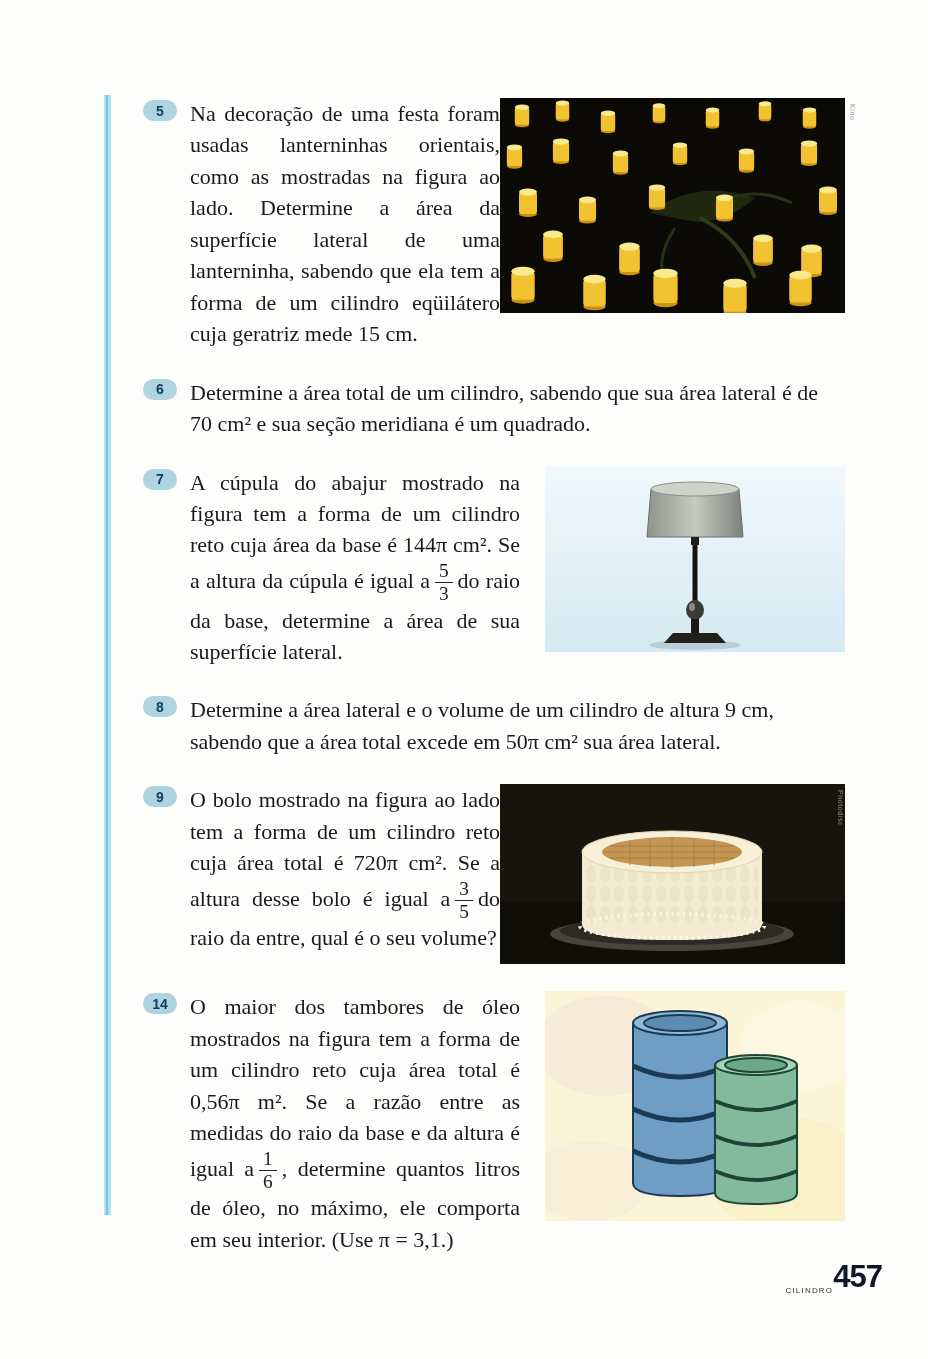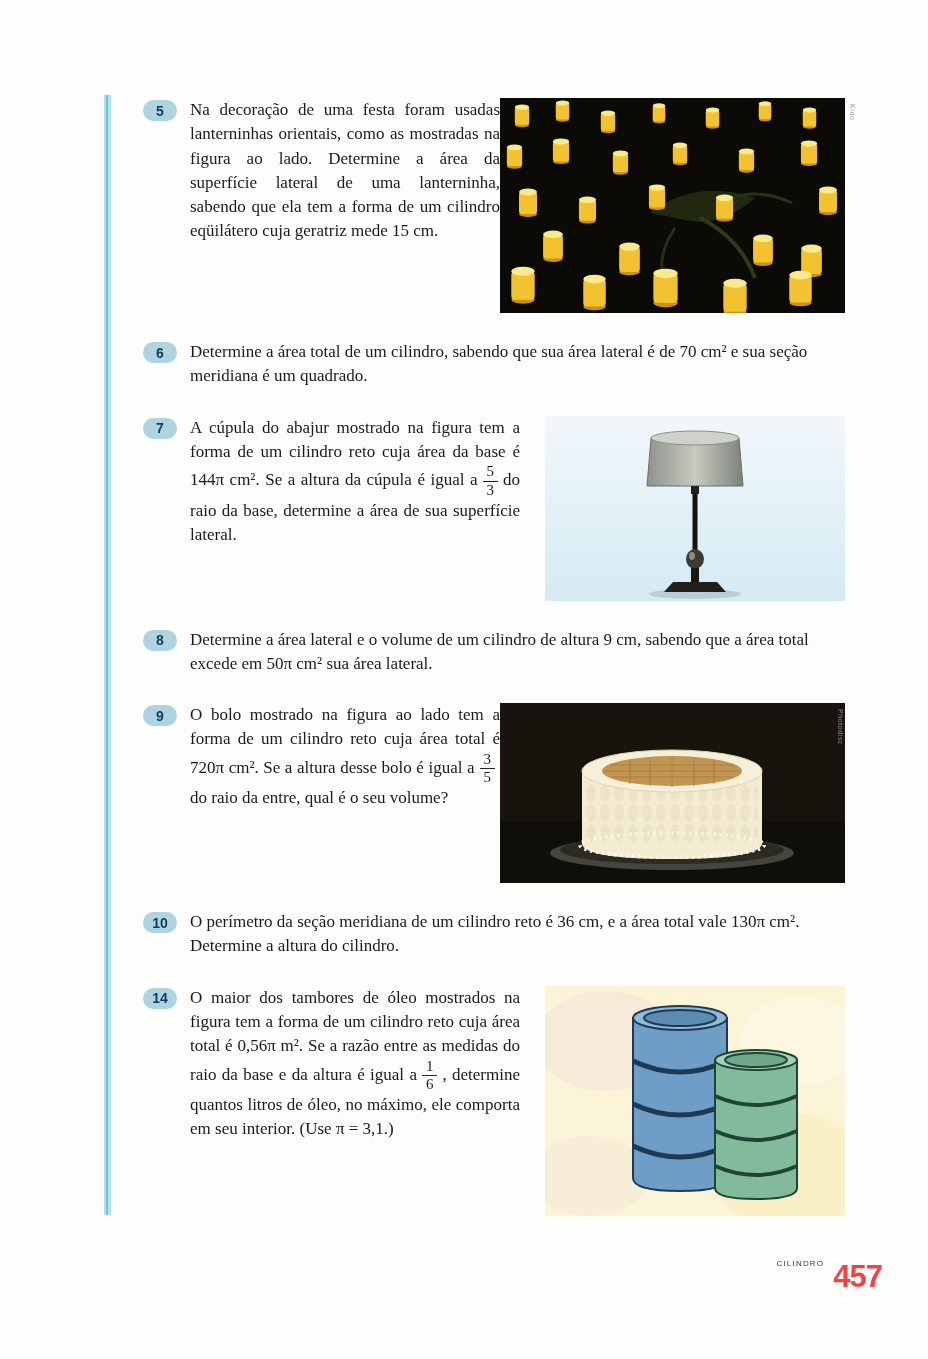--- a/index.html
+++ b/index.html
@@ -11,43 +11,43 @@
   .stripe { position:absolute; left:104px; top:95px; width:7px; height:1120px;
             background:repeating-linear-gradient(90deg,#b2e2f2 0 2px,#6cc6e0 2px 4px,#b2e2f2 4px 7px); }
 
   .content { position:absolute; left:143px; top:98px; width:702px; }
 
   .exercise { display:flex; align-items:flex-start; margin-bottom:27px; }
   .badge { flex:0 0 34px; height:21px; border-radius:11px; background:#aed4df;
            color:#12395e; font-family:"Liberation Sans", sans-serif; font-weight:bold;
            font-size:14px; display:flex; align-items:center; justify-content:center;
            margin-top:2px; }
-  .ex-body { margin-left:13px; font-size:17px; line-height:1.43;font-family:Liberation Serif, serif; }
+  .ex-body { margin-left:13px; font-size:22px; line-height:1.43;font-family:Liberation Serif, serif; }
   .ex-body.narrow310 { width:310px; text-align:justify; }
   .ex-body.narrow330 { width:330px; text-align:justify; }
   .ex-body.wide { width:655px; }
 
   .frac { display:inline-block; vertical-align:middle; text-align:center;
           line-height:1.05; font-size:0.88em; margin:0 5px; }
   .frac .fnum { display:block; border-bottom:1px solid #222; padding:0 4px 1px; }
   .frac .fden { display:block; padding-top:1px; }
 
   .fig { position:relative; margin-left:auto; flex:0 0 auto; }
   .fig svg { display:block; }
   .credit { position:absolute; top:6px; right:1px; writing-mode:vertical-rl;
             font-family:"Liberation Sans", sans-serif; font-size:7px; color:#8b8b8b;
             letter-spacing:.6px; }
   .credit.outside { right:-11px; color:#9a9a9a; }
 
   .footer { position:absolute; right:46px; bottom:64px; display:flex;
-            align-items:flex-start; gap:9px; }
+            align-items:flex-end; }
   .chapter { font-family:"Liberation Sans", sans-serif; font-size:8px;
              letter-spacing:1.2px; color:#3a3a3a; }
   .pagenum { font-family:"Liberation Sans", sans-serif; font-weight:bold;
-             font-size:31px; color:#ef4444; letter-spacing:-1px; }
+             font-size:31px; color:#0f172a; letter-spacing:-1px; }
 </style>
 </head>
 <body>
 
 <div class="page">
 
   <div class="stripe"></div>
 
   <div class="content">
 
@@ -169,24 +169,20 @@
               <path d="M150 54 v29"></path>
               <path d="M172 53 v31"></path>
             <path d="M194 54 v29"></path>
               <path d="M214 56 v25"></path>
           </g>
         </svg>
         <span class="credit">Photodisc</span>
       </figure>
     </section>
 
-    <section class="exercise">
-      <div class="badge">10</div>
-      <div class="ex-body wide"><span>O perímetro da seção meridiana de um cilindro reto é 36 cm, e a área total vale 130π cm². Determine a altura do cilindro.</span></div>
-    </section>
 
     <section class="exercise">
       <div class="badge">14</div>
       <div class="ex-body narrow330"><span>O maior dos tambores de óleo mostrados na figura tem a forma de um cilindro reto cuja área total é 0,56π m². Se a razão entre as medidas do raio da base e da altura é igual a</span><span class="frac"><span class="fnum">1</span><span class="fden">6</span></span><span>, determine quantos litros de óleo, no máximo, ele comporta em seu interior. (Use π = 3,1.)</span></div>
       <figure class="fig">
         <svg width="300" height="230" viewBox="0 0 300 230">
           <rect width="300" height="230" fill="#fbf4d6"></rect>
           <ellipse cx="60" cy="55" rx="70" ry="50" fill="#f7e3da" opacity="0.6"></ellipse>
           <ellipse cx="245" cy="185" rx="80" ry="58" fill="#f9eec2" opacity="0.7"></ellipse>
           <ellipse cx="255" cy="55" rx="60" ry="45" fill="#fdf8e2" opacity="0.8"></ellipse>

